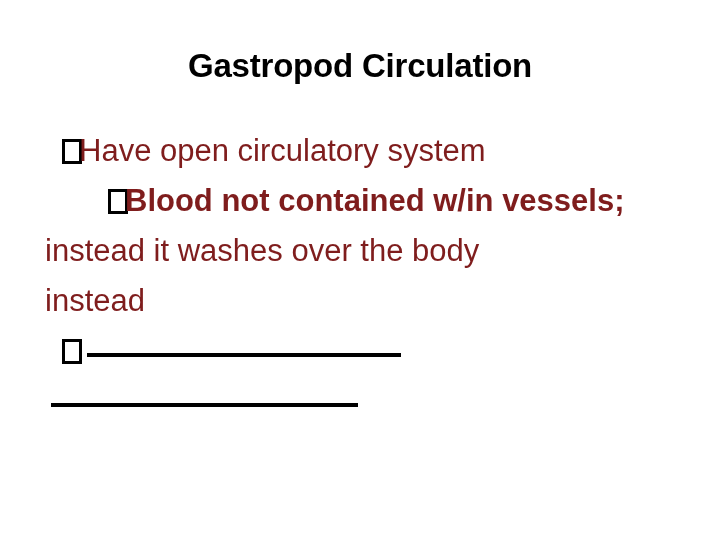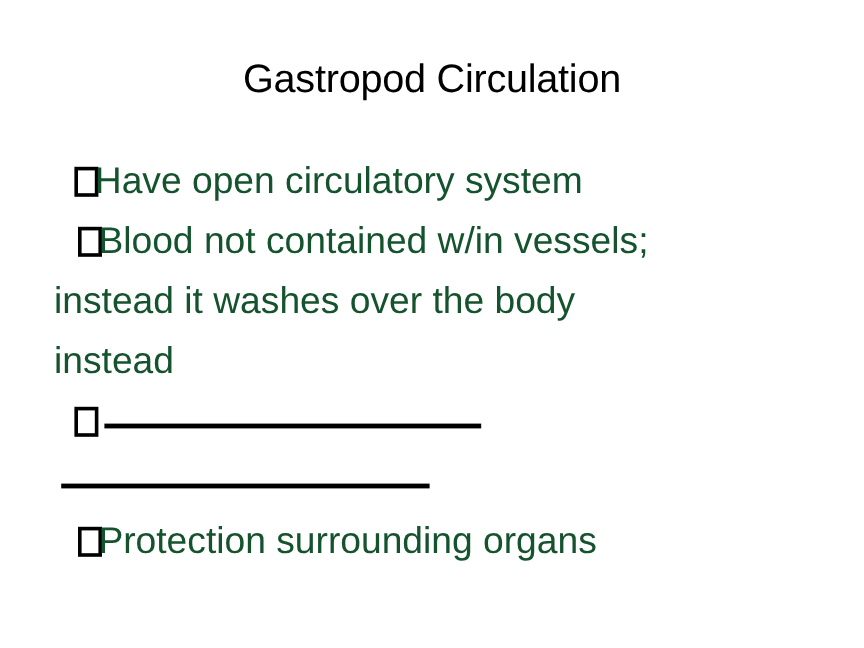--- a/index.html
+++ b/index.html
@@ -20,42 +20,42 @@
     height: 540px;
     background: #ffffff;
   }
   .slide-title {
     position: absolute;
     left: 0;
     top: 46px;
     width: 720px;
     text-align: center;
     font-size: 33px;
-    font-weight: normal;
+    font-weight: bold;
     line-height: 40px;
     letter-spacing: -0.2px;
     white-space: nowrap;
     color: #000000;
   }
   .body-block {
     position: absolute;
     left: 0;
     top: 126px;
     width: 720px;
   }
   .line {
     position: relative;
     font-size: 31px;
     line-height: 50px;
     height: 50px;
     white-space: nowrap;
-    color: #14532d;
+    color: #7f1d1d;
   }
   .lvl1 { padding-left: 62px; }
-  .lvl2 { padding-left: 65px; }
+  .lvl2 { padding-left: 108px; font-weight: bold; }
   .lvl2-cont { padding-left: 45px; }
   .lvl2-blank { padding-left: 51px; }
 
   
   .tofu {
     display: inline-block;
     width: 20px;
     height: 25px;
     border: 3px solid #000000;
     box-sizing: border-box;
@@ -97,18 +97,15 @@
     </div>
 
     <div class="line lvl1">
       <span class="tofu"></span><span class="blank-rule blank-a"></span>
     </div>
 
     <div class="line lvl2-blank">
       <span class="blank-rule blank-b"></span>
     </div>
 
-    <div class="line lvl2">
-      <span class="tofu"></span><span>Protection surrounding organs</span>
-    </div>
 
   </div>
 </div>
 
 </body></html>

